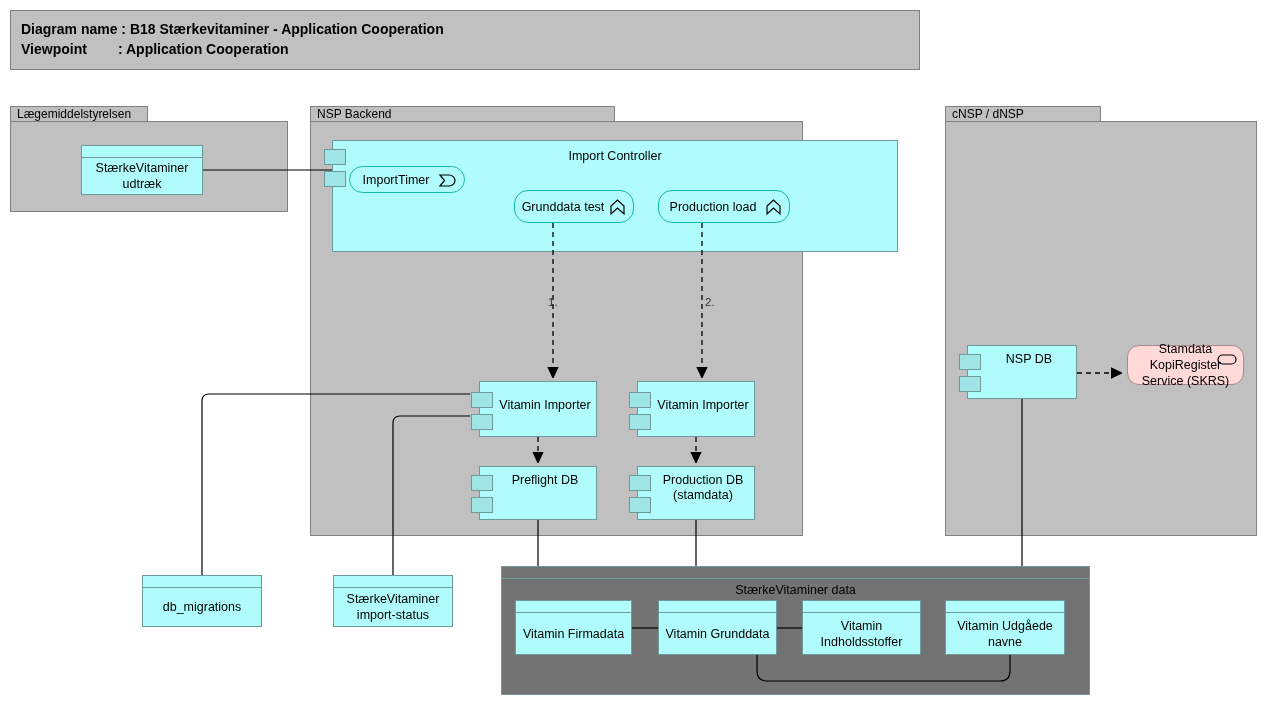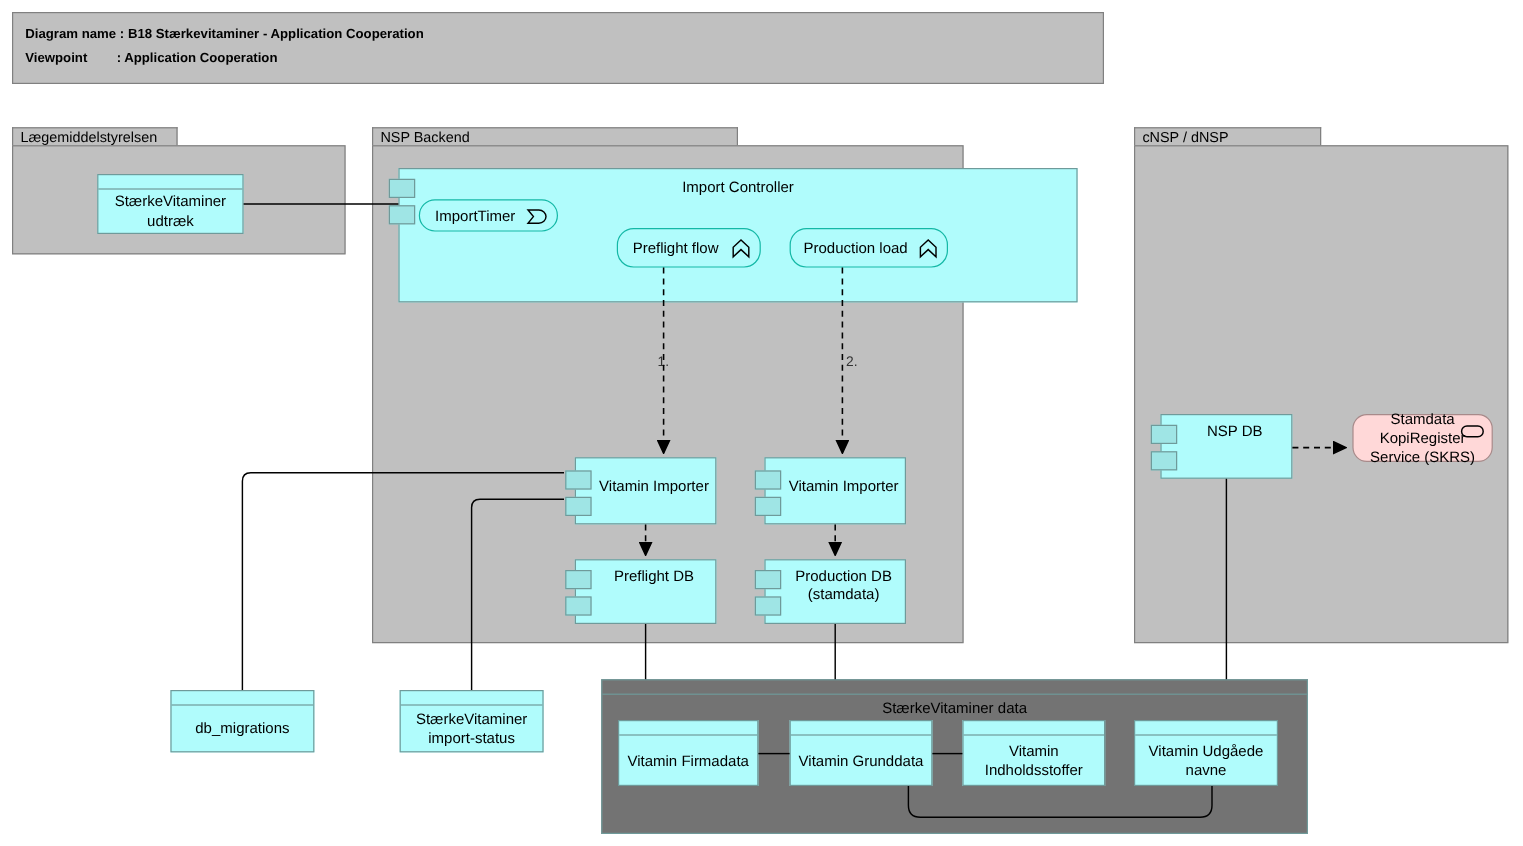--- a/index.html
+++ b/index.html
@@ -8,21 +8,21 @@
     font-family:"Liberation Sans","DejaVu Sans",sans-serif;
     font-size:12.5px;color:#000;
   }
   #canvas{position:absolute;left:0;top:0;width:1269px;height:705px;}
 
   
   .titlebox{
     position:absolute;background:#c0c0c0;border:1px solid #808080;
     box-sizing:border-box;padding:8px 10px 0 10px;
   }
-  .titlerow{font-weight:bold;font-size:11px;line-height:20px;white-space:pre;}
+  .titlerow{font-weight:bold;font-size:14px;line-height:20px;white-space:pre;}
 
   
   .group{position:absolute;box-sizing:border-box;}
   .group .gtab{
     position:absolute;left:0;top:0;height:16px;background:#c0c0c0;
     border:1px solid #808080;border-bottom:none;box-sizing:border-box;
     font-size:12px;line-height:15px;padding:0 6px;white-space:nowrap;
   }
   .group .gbody{
     position:absolute;left:0;top:15px;right:0;bottom:0;
@@ -149,21 +149,21 @@
     <div class="lbl" style="right:22px;">ImportTimer</div>
     <span class="icon" style="right:8px;top:7px;">
       <svg width="17" height="13" viewBox="0 0 17 13">
         <path d="M1 1 H10 A6 5.5 0 0 1 10 12 H1 L5.5 6.5 Z" fill="none" stroke="#000" stroke-width="1.2"></path>
       </svg>
     </span>
   </div>
 
 
   <div class="rounded" style="left:514px;top:190px;width:120px;height:33px;">
-    <div class="lbl" style="right:22px;">Preflight flow</div>
+    <div class="lbl" style="right:22px;">Grunddata test</div>
     <span class="icon" style="right:8px;top:8px;">
       <svg width="15" height="16" viewBox="0 0 15 16">
         <path d="M1 15 V7 L7.5 1 L14 7 V15 L7.5 9 Z" fill="none" stroke="#000" stroke-width="1.2" stroke-linejoin="miter"></path>
       </svg>
     </span>
   </div>
 
   <div class="rounded" style="left:658px;top:190px;width:132px;height:33px;">
     <div class="lbl" style="right:22px;">Production load</div>
     <span class="icon" style="right:8px;top:8px;">

